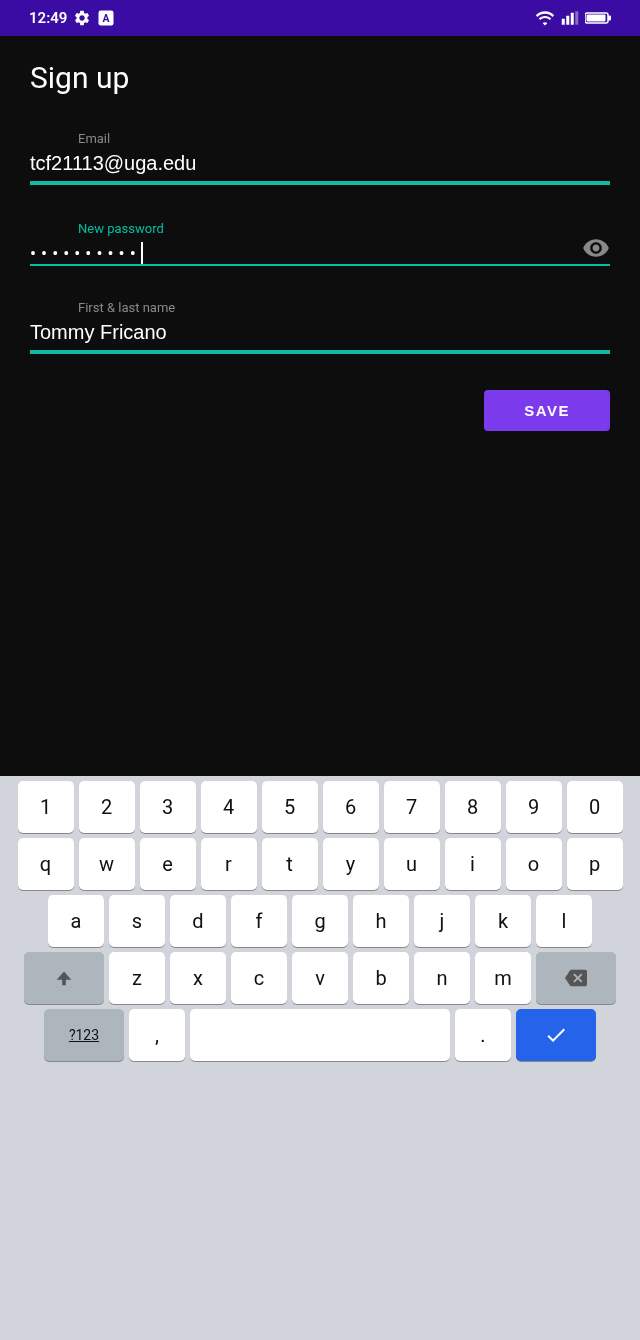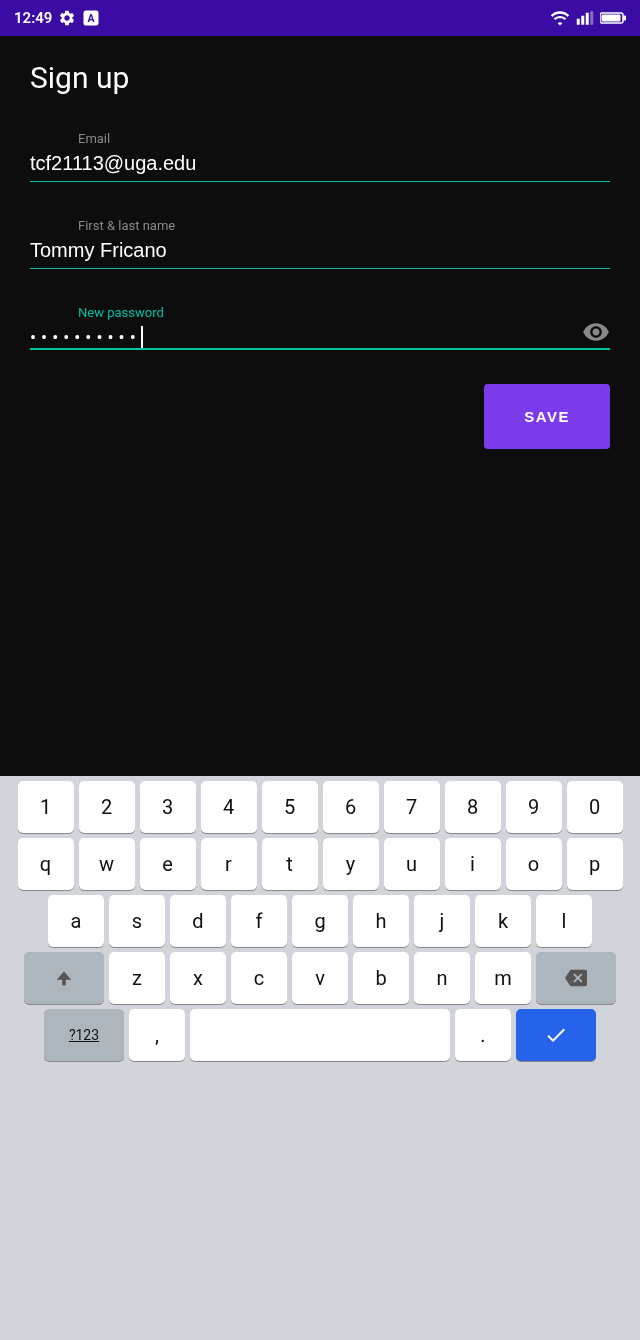--- a/index.html
+++ b/index.html
@@ -11,21 +11,21 @@
       background: #000;
     }
 
     
     .status-bar {
       background: #3a0ca3;
       height: 36px;
       display: flex;
       align-items: center;
       justify-content: space-between;
-      padding: 0 14px;
+      padding: 0 29px;
       color: #fff;
       font-size: 15px;
       font-weight: 500;
     }
     .status-left { display: flex; align-items: center; gap: 6px; }
     .status-right { display: flex; align-items: center; gap: 6px; }
     .status-time { font-size: 15px; font-weight: 600; }
 
     
     .app-area {
@@ -54,21 +54,21 @@
     }
 
     .field-label.active {
       color: #00bfa5;
     }
 
     .field-value {
       color: #fff;
       font-size: 20px;
       border: none;
-      border-bottom: 1px solid #14b8a6;
+      border-bottom: 4px solid #14b8a6;
       background: transparent;
       width: 100%;
       padding-bottom: 6px;
       outline: none;
     }
 
     .field-password-wrapper {
       position: relative;
       display: flex;
       align-items: center;
@@ -84,21 +84,21 @@
     .save-btn-wrapper {
       display: flex;
       justify-content: flex-end;
       margin-top: 16px;
     }
 
     .save-btn {
       background: #7c3aed;
       color: #fff;
       border: none;
-      padding: 24px 40px;
+      padding: 12px 40px;
       font-size: 15px;
       font-weight: 700;
       letter-spacing: 1.5px;
       border-radius: 4px;
       cursor: pointer;
     }
 
     
     .keyboard-area {
       background: #d1d5db;
@@ -237,40 +237,40 @@
     </svg>
   </div>
 </div>
 
 <div class="app-area">
   <h1 class="page-title">Sign up</h1>
 
   <div class="form-group">
     <label class="field-label">Email</label>
     <input class="field-value" type="email" style="color: rgb(255, 255, 255); font-size: 20px;" value="tcf21113@uga.edu">
-  </div>
-
-  <div class="form-group">
-    <label class="field-label">First &amp; last name</label>
-    <input class="field-value" type="text" style="color: rgb(255, 255, 255); font-size: 20px;" value="Tommy Fricano">
   </div>
 
   <div class="form-group">
     <label class="field-label active">New password</label>
     <div class="field-password-wrapper">
       <div style="flex:1; position:relative;">
         <span style="color:#fff; font-size:18px; letter-spacing:5px; vertical-align:middle;">••••••••••</span><span class="caret"></span>
         <div style="position:absolute; bottom:-2px; left:0; right:0; height:2px; background:#00bfa5;"></div>
       </div>
       <button class="eye-icon" style="background:none; border:none; cursor:pointer; padding: 0 0 8px 0;">
         <svg width="28" height="28" viewBox="0 0 24 24" fill="#888">
           <path d="M12 4.5C7 4.5 2.73 7.61 1 12c1.73 4.39 6 7.5 11 7.5s9.27-3.11 11-7.5c-1.73-4.39-6-7.5-11-7.5zM12 17c-2.76 0-5-2.24-5-5s2.24-5 5-5 5 2.24 5 5-2.24 5-5 5zm0-8c-1.66 0-3 1.34-3 3s1.34 3 3 3 3-1.34 3-3-1.34-3-3-3z"></path>
         </svg>
       </button>
     </div>
+  </div>
+
+  <div class="form-group">
+    <label class="field-label">First &amp; last name</label>
+    <input class="field-value" type="text" style="color: rgb(255, 255, 255); font-size: 20px;" value="Tommy Fricano">
   </div>
 
   <div class="save-btn-wrapper">
     <button class="save-btn">SAVE</button>
   </div>
 </div>
 
 <div class="keyboard-area">
 
   <div class="keyboard-numbers-row">

